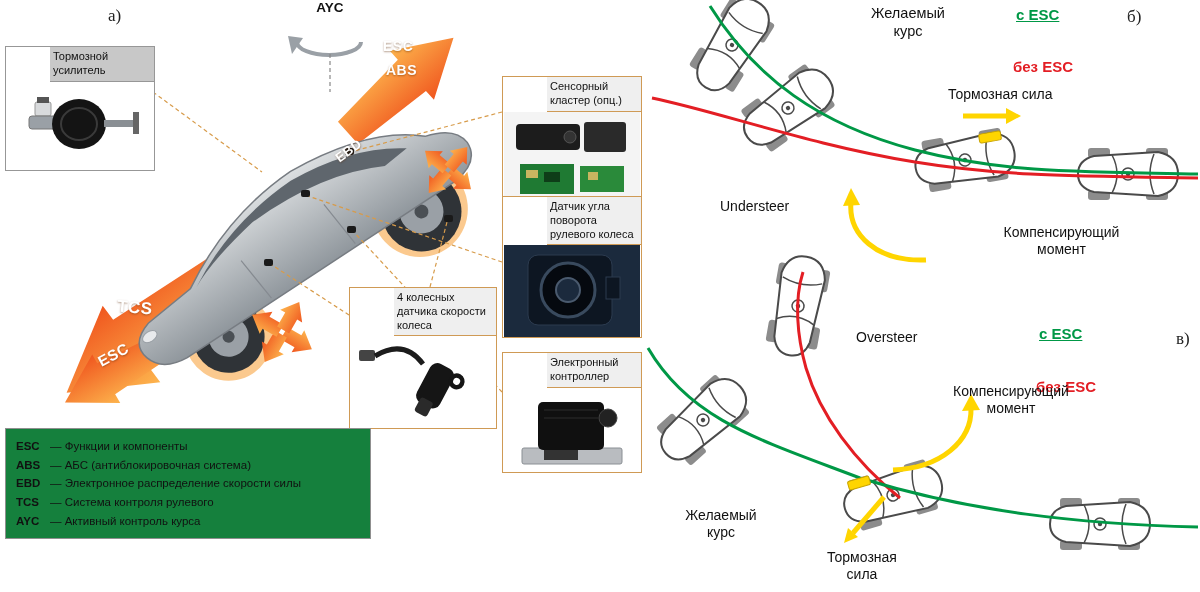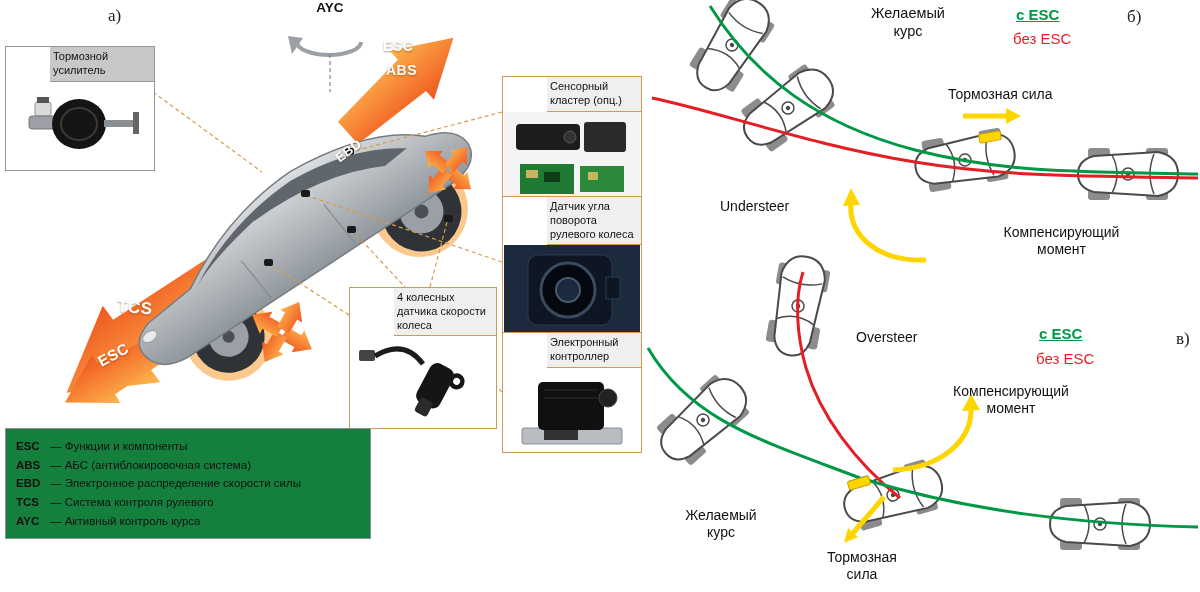--- a/index.html
+++ b/index.html
@@ -4,21 +4,21 @@
 <style>
   html,body{margin:0;padding:0;background:#fff;}
   body{font-family:"Liberation Sans",sans-serif;color:#111;}
   #stage{position:relative;width:1200px;height:592px;overflow:hidden;background:#fff;}
   .abs{position:absolute;}
   .panel-letter{font-family:"Liberation Serif",serif;font-size:17px;color:#222;}
   .lbl{position:absolute;font-size:14px;line-height:1.22;color:#111;text-align:center;}
   .bold{font-weight:bold;}
   .white-lbl{position:absolute;color:#fff;font-weight:bold;text-shadow:0 1px 2px rgba(90,40,0,.45);letter-spacing:.5px;}
   .green-text{color:#009846;font-weight:bold;font-size:15px;text-decoration:underline;}
-  .red-text{color:#e31e24;font-weight:normal;font-size:15px;}
+  .red-text{color:#e31e24;font-weight:bold;font-size:15px;margin-top:28px;}
   .comp-box{position:absolute;background:#fff;border:1px solid #cf9a55;}
   .comp-box .hdr{background:#efefef;border-bottom:1px solid #cf9a55;font-size:11px;text-align:left;padding:3px 3px;line-height:1.25;margin-left:44px;}
   .comp-box .img{display:block;background:#fff;}
   .comp-box .img svg{display:block;width:100%;height:100%;}
   .gray-box{border:1px solid #979797;}
   .gray-box .hdr{background:#c8c8c8;border-bottom:1px solid #979797;}
   .legend{position:absolute;background:#15803d;border:1px solid #8f8f8f;padding:8px 10px;font-size:11.5px;line-height:1.62;}
   .legend .abbr{font-weight:bold;display:inline-block;min-width:34px;}
 </style>
 </head>
@@ -147,21 +147,21 @@
       <svg viewBox="0 0 136 92">
         <rect x="0" y="0" width="136" height="92" fill="#1b2a3d"></rect>
         <rect x="24" y="10" width="84" height="70" rx="10" fill="#0d1622" stroke="#2c3b4f"></rect>
         <rect x="102" y="32" width="14" height="22" fill="#0d1622" stroke="#2c3b4f"></rect>
         <circle cx="64" cy="45" r="27" fill="#05090f" stroke="#394a5e" stroke-width="3"></circle>
         <circle cx="64" cy="45" r="12" fill="#1b2a3d" stroke="#4a5a6e" stroke-width="2"></circle>
       </svg>
     </div>
   </div>
 
-  <div class="comp-box" style="left:502px;top:332px;width:138px">
+  <div class="comp-box" style="left:502px;top:352px;width:138px">
     <div class="hdr">Электронный контроллер</div>
     <div class="img" style="height:84px">
       <svg viewBox="0 0 136 84">
         <rect x="18" y="60" width="100" height="16" rx="2" fill="#b9bcc0" stroke="#8a8f94"></rect>
         <rect x="34" y="14" width="66" height="48" rx="5" fill="#101010"></rect>
         <line x1="40" y1="22" x2="94" y2="22" stroke="#2c2c2c"></line>
         <line x1="40" y1="30" x2="94" y2="30" stroke="#2c2c2c"></line>
         <circle cx="104" cy="30" r="9" fill="#222" stroke="#444"></circle>
         <rect x="40" y="62" width="34" height="10" fill="#333"></rect>
       </svg>

